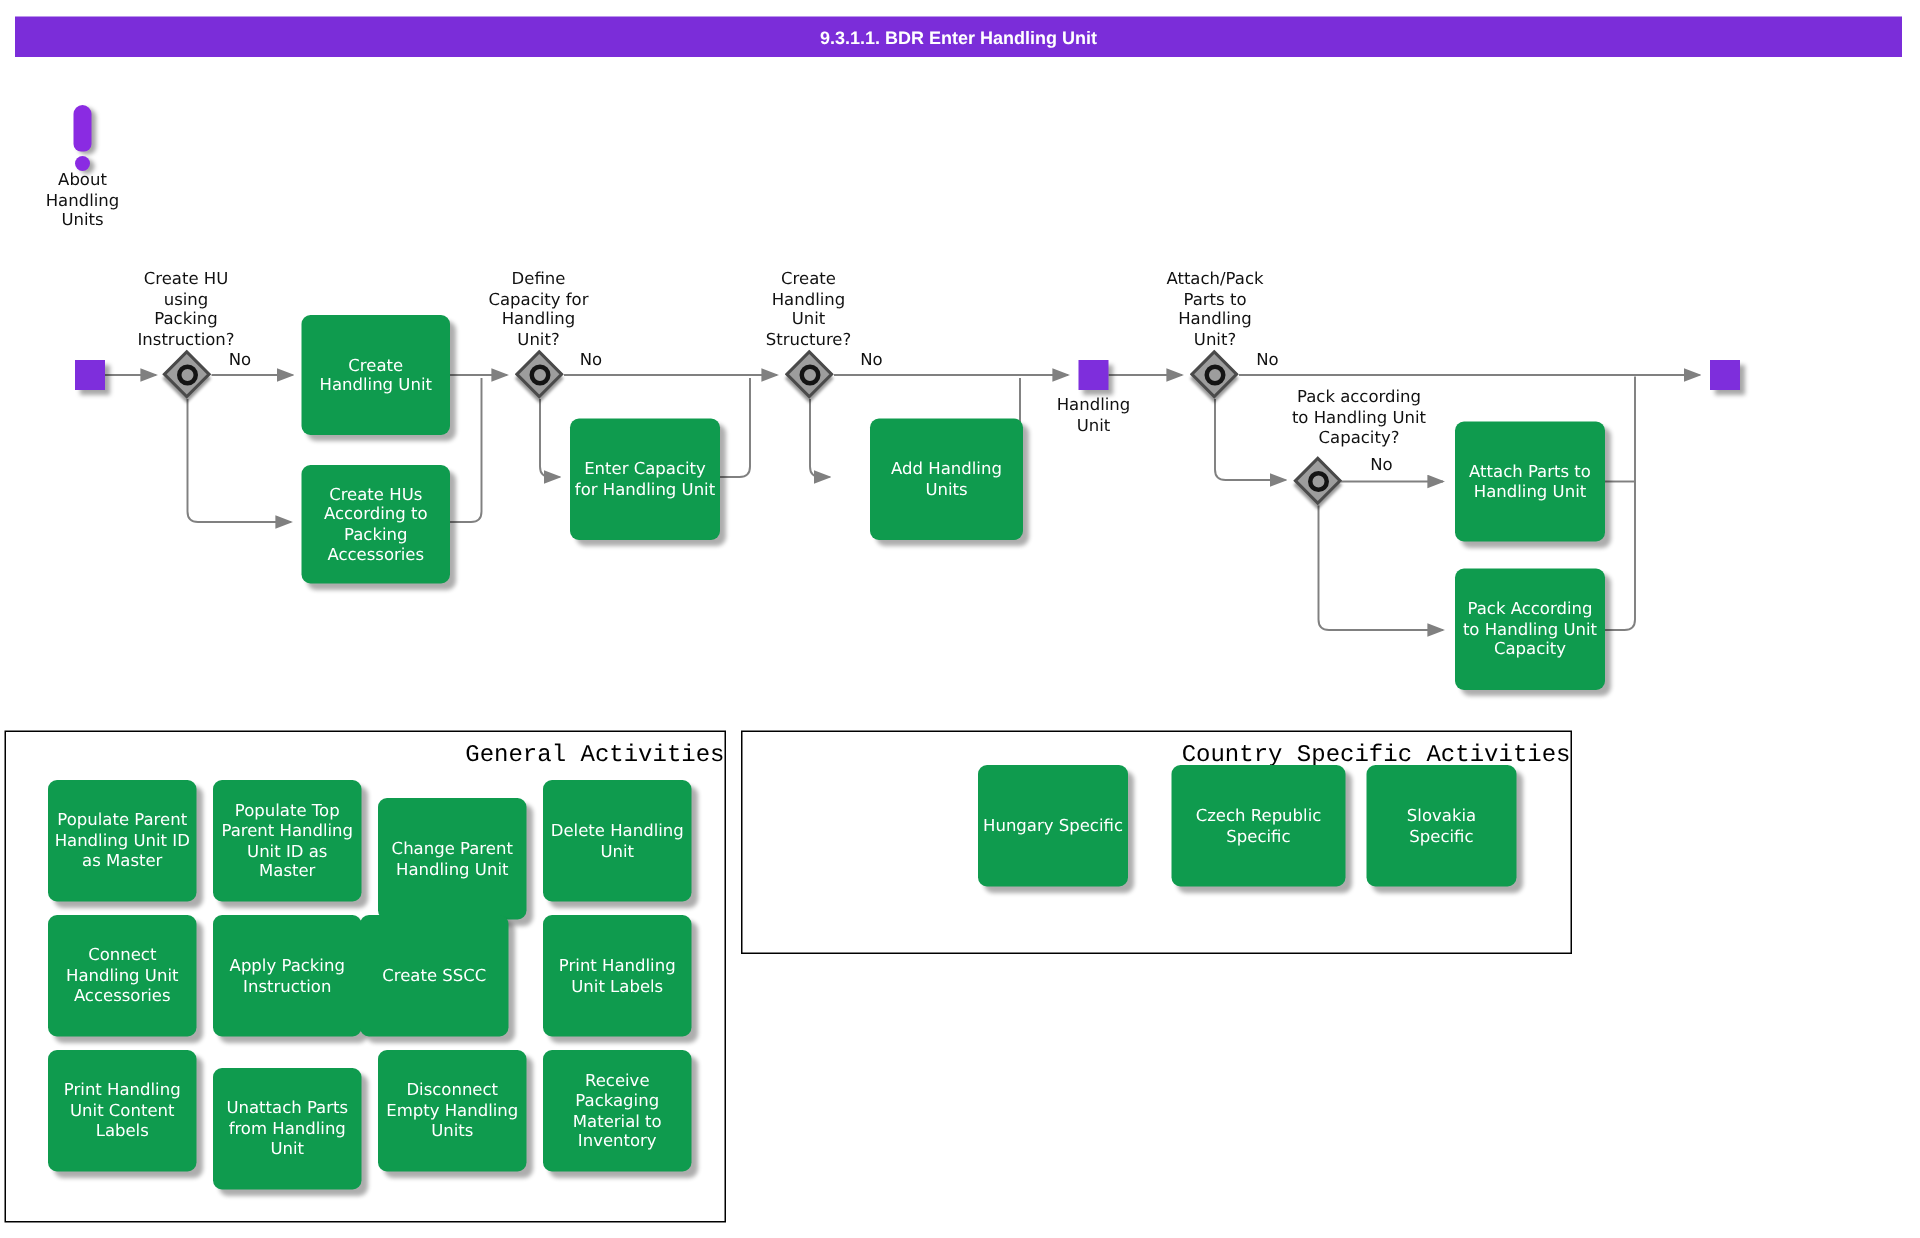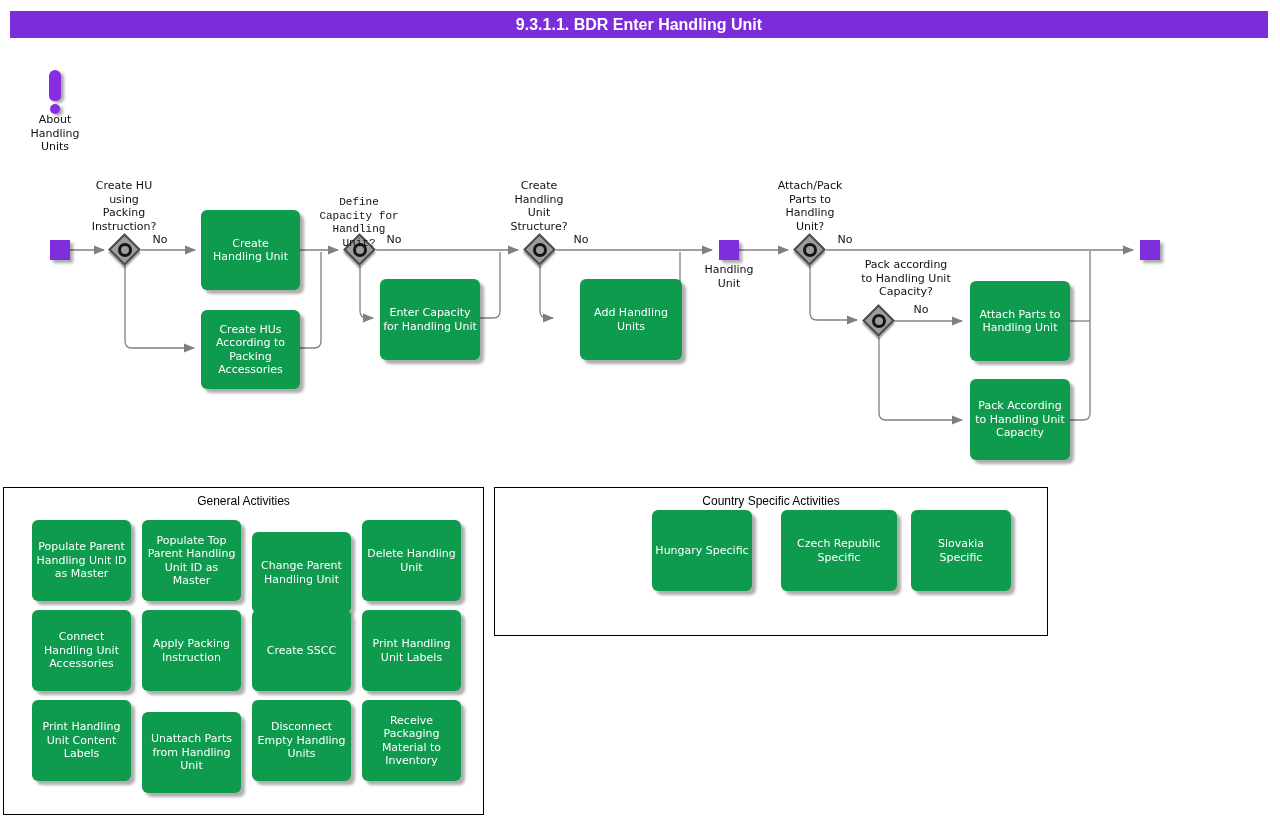--- a/index.html
+++ b/index.html
@@ -4,21 +4,21 @@
 <style>
   html,body{margin:0;padding:0;background:#ffffff;}
   .canvas{
     position:relative;width:1280px;height:825px;background:#ffffff;
     font-family:"DejaVu Sans",sans-serif;overflow:hidden;
   }
   
   .title-bar{
     position:absolute;left:10px;top:11px;width:1258px;height:27px;
     background:#7b2dd9;color:#ffffff;display:flex;align-items:center;justify-content:center;
-    font-family:"Liberation Sans",sans-serif;font-weight:bold;font-size:16px;
+    font-family:"Liberation Sans",sans-serif;font-weight:bold;font-size:12px;
   }
   
   .about-icon{position:absolute;left:44px;top:70px;width:24px;height:46px;
     filter:drop-shadow(3px 2px 1.5px rgba(0,0,0,0.35));}
   .about-bar{position:absolute;left:5px;top:0;width:12px;height:31px;background:#8a2be2;
     border-radius:6px 6px 5px 5px;}
   .about-dot{position:absolute;left:6px;top:34px;width:10px;height:10px;background:#8a2be2;border-radius:50%;}
   .about-label{position:absolute;left:15px;top:113px;width:80px;text-align:center;
     font-size:11px;line-height:13.5px;color:#111;white-space:pre-line;}
   
@@ -35,22 +35,22 @@
     border:2px solid #4a4a4a;transform:rotate(45deg);box-shadow:2px 2px 2px rgba(0,0,0,0.4);}
   .diamond-ring{position:absolute;left:9px;top:9px;width:8px;height:8px;border:3px solid #141414;
     border-radius:50%;}
   .q-label{position:absolute;text-align:center;font-size:11px;line-height:13.5px;color:#111;
     white-space:pre-line;}
   .no-label{position:absolute;width:40px;text-align:center;font-size:11px;color:#111;}
   .milestone-label{position:absolute;left:689px;top:263px;width:80px;text-align:center;
     font-size:11px;line-height:13.5px;color:#111;white-space:pre-line;}
   
   .section{position:absolute;border:1px solid #000;background:#ffffff;}
-  .section-title{position:absolute;top:6px;left:0;width:100%;text-align:center;
-    font-family:Liberation Sans, sans-serif;font-size:12px;color:#000;}
+  .section-title{position:absolute;top:6px;left:0;width:100%;text-align:right;
+    font-family:Liberation Mono, monospace;font-size:16px;color:#000;}
   .activity-btn{
     position:absolute;width:99px;height:81px;background:#0f9b4e;border-radius:6px;color:#fff;
     display:flex;align-items:center;justify-content:center;text-align:center;
     font-size:11px;line-height:13.5px;white-space:pre-line;
     box-shadow:4px 4px 3px rgba(0,0,0,0.32);cursor:pointer;
   }
   svg.connectors{position:absolute;left:0;top:0;}
 </style>
 </head>
 <body>
@@ -119,21 +119,21 @@
   </div>
   <div class="diamond-wrap" style="left:863px;top:305px;">
     <div class="diamond"></div>
     <div class="diamond-ring"></div>
   </div>
 
   <div class="q-label" style="left:54px;top:179px;width:140px;">Create HU
 using
 Packing
 Instruction?</div>
-  <div class="q-label" style="left:289px;top:196px;width:140px;font-family:Liberation Mono, monospace;">Define
+  <div class="q-label" style="left:289px;top:179px;width:140px;">Define
 Capacity for
 Handling
 Unit?</div>
   <div class="q-label" style="left:469px;top:179px;width:140px;">Create
 Handling
 Unit
 Structure?</div>
   <div class="q-label" style="left:740px;top:179px;width:140px;">Attach/Pack
 Parts to
 Handling
@@ -175,21 +175,21 @@
 as Master</div>
     <div class="activity-btn" style="left:248px;top:44px;">Change Parent
 Handling Unit</div>
     <div class="activity-btn" style="left:358px;top:32px;">Delete Handling
 Unit</div>
     <div class="activity-btn" style="left:28px;top:122px;text-align:center;">Connect
 Handling Unit
 Accessories</div>
     <div class="activity-btn" style="left:138px;top:122px;">Apply Packing
 Instruction</div>
-    <div class="activity-btn" style="left:248px;top:122px;">Create SSCC</div>
+    <div class="activity-btn" style="left:236px;top:122px;">Create SSCC</div>
     <div class="activity-btn" style="left:358px;top:122px;">Print Handling
 Unit Labels</div>
     <div class="activity-btn" style="left:28px;top:212px;">Print Handling
 Unit Content
 Labels</div>
     <div class="activity-btn" style="left:138px;top:224px;">Unattach Parts
 from Handling
 Unit</div>
     <div class="activity-btn" style="left:248px;top:212px;">Disconnect
 Empty Handling

